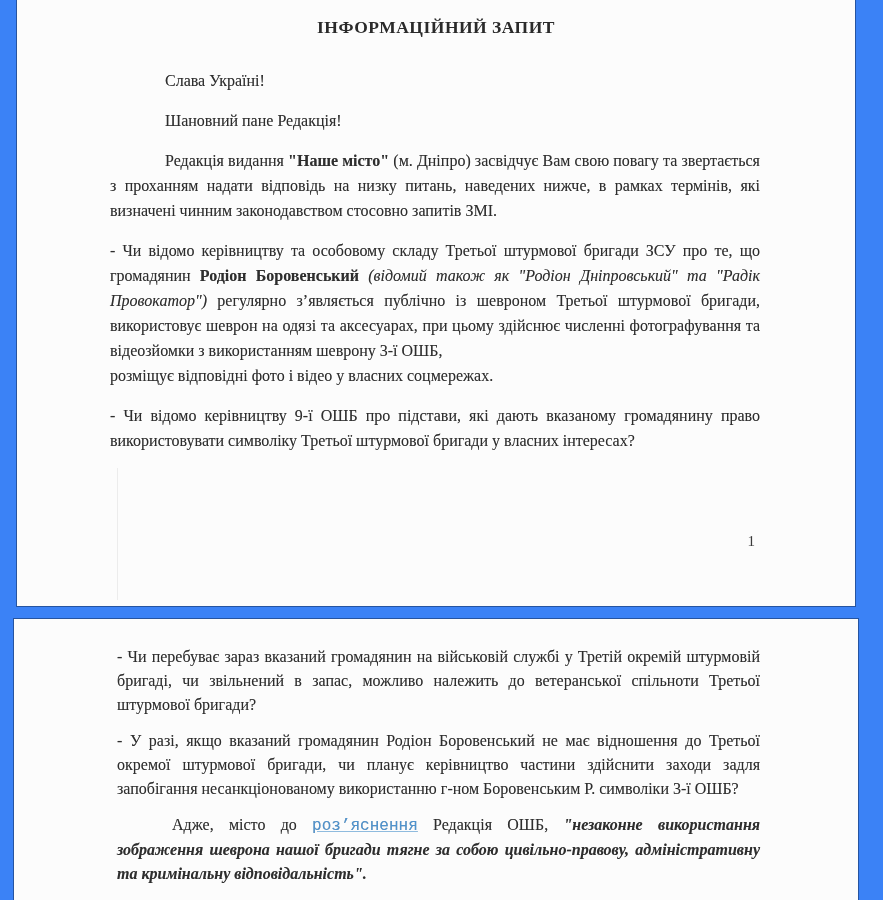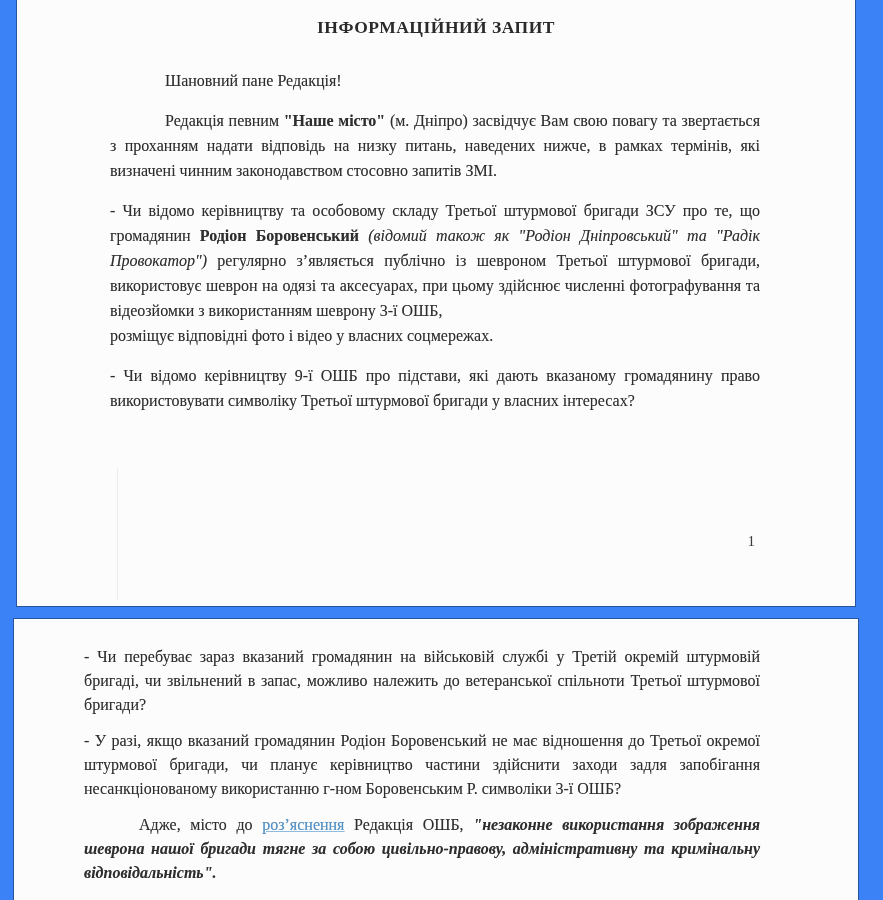--- a/index.html
+++ b/index.html
@@ -42,21 +42,21 @@
     text-align: center;
     font-size: 17.5px;
     font-weight: bold;
     letter-spacing: 0.5px;
     color: #2a2a2a;
   }
   .content-1 {
     padding: 0 95px 0 93px;
   }
   .content-2 {
-    padding: 26px 98px 0 70px;
+    padding: 26px 98px 0 103px;
   }
   .para {
     margin: 0 0 15px 0;
     font-size: 16px;
     line-height: 25px;
     text-align: justify;
     color: #2e2e2e;
     text-shadow: 0 0 0.6px rgba(40,40,40,0.35);
   }
   .content-2 .para {
@@ -67,20 +67,21 @@
     text-indent: 55px;
   }
   .para .b { font-weight: bold; }
   .para .i { font-style: italic; }
   .para .bi { font-weight: bold; font-style: italic; }
   .para a.link {
     color: #4f93ce;
     text-decoration: underline;
     text-decoration-color: #8fbbde;
     cursor: pointer;
+    font-family: Liberation Mono, monospace;
   }
   .page-number {
     position: absolute;
     top: 533px;
     right: 100px;
     font-size: 15px;
     color: #3a3a3a;
   }
   .scan-fold {
     position: absolute;
@@ -92,22 +93,23 @@
   }
 </style>
 </head>
 <body>
 
 <div class="viewer">
 
   <div class="page page-1">
     <h1 class="doc-title">ІНФОРМАЦІЙНИЙ ЗАПИТ</h1>
     <div class="content-1">
+        <p class="para indent"><span>Слава Україні!</span></p>
         <p class="para indent"><span>Шановний пане Редакція!</span></p>
-        <p class="para indent"><span>Редакція певним </span><span class="b">"Наше місто"</span><span> (м. Дніпро) засвідчує Вам свою повагу та звертається з проханням надати відповідь на низку питань, наведених нижче, в рамках термінів, які визначені чинним законодавством стосовно запитів ЗМІ.</span></p>
+        <p class="para indent"><span>Редакція видання </span><span class="b">"Наше місто"</span><span> (м. Дніпро) засвідчує Вам свою повагу та звертається з проханням надати відповідь на низку питань, наведених нижче, в рамках термінів, які визначені чинним законодавством стосовно запитів ЗМІ.</span></p>
         <p class="para"><span>- Чи відомо керівництву та особовому складу Третьої штурмової бригади ЗСУ про те, що громадянин </span><span class="b">Родіон Боровенський</span><span class="i"> (відомий також як "Родіон Дніпровський" та "Радік Провокатор")</span><span> регулярно з’являється публічно із шевроном Третьої штурмової бригади, використовує шеврон на одязі та аксесуарах, при цьому здійснює численні фотографування та відеозйомки з використанням шеврону 3-ї ОШБ,</span><br><span>розміщує відповідні фото і відео у власних соцмережах.</span></p>
         <p class="para"><span>- Чи відомо керівництву 9-ї ОШБ про підстави, які дають вказаному громадянину право використовувати символіку Третьої штурмової бригади у власних інтересах?</span></p>
       </div>
     <div class="scan-fold"></div>
     <div class="page-number">1</div>
   </div>
 
   <div class="page page-2">
     <div class="content-2">
         <p class="para"><span>- Чи перебуває зараз вказаний громадянин на військовій службі у Третій окремій штурмовій бригаді, чи звільнений в запас, можливо належить до ветеранської спільноти Третьої штурмової бригади?</span></p>

